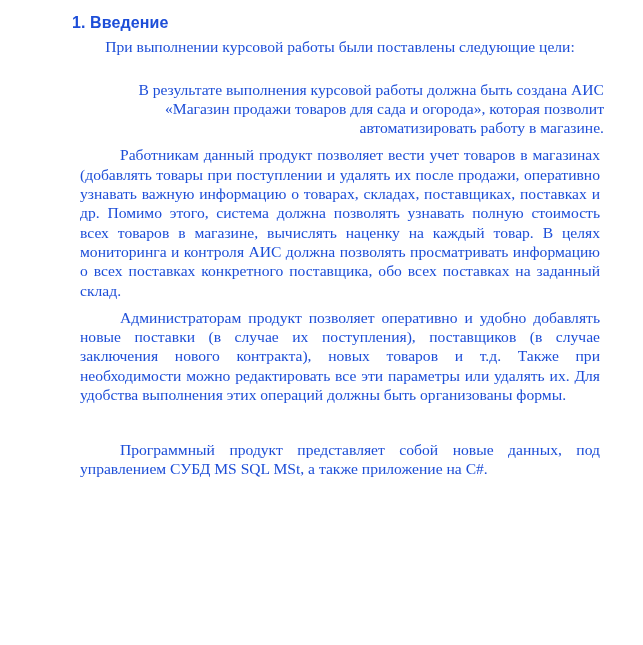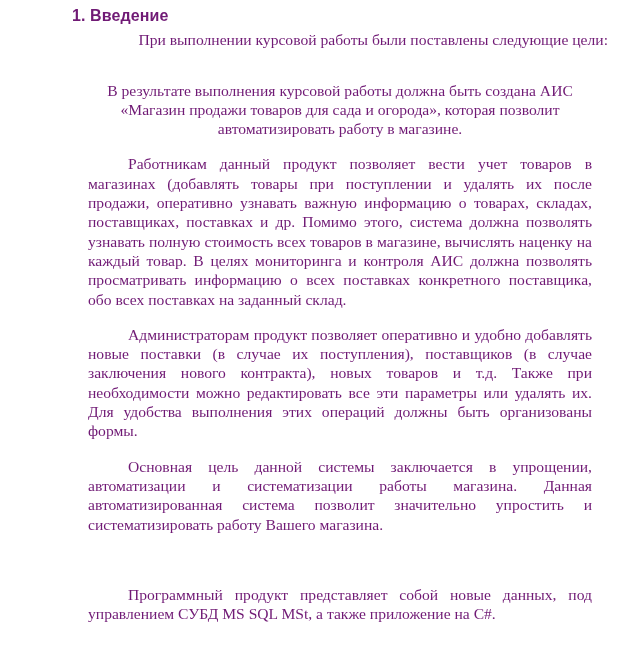--- a/index.html
+++ b/index.html
@@ -9,68 +9,67 @@
     }
     body {
       width: 643px;
       height: 645px;
       overflow: hidden;
       position: relative;
     }
     .page {
       position: absolute;
       left: 72px;
-      top: 6px;
+      top: 13px;
       width: 536px;
-      color: #701a75;
+      color: #1d4ed8;
     }
     .heading {
       font-family: "Liberation Sans", sans-serif;
       font-weight: bold;
       font-size: 16px;
       line-height: 20px;
       margin: 0 0 4px 0;
       letter-spacing: 0.1px;
     }
     .body-text {
       font-family: "Liberation Serif", serif;
       font-size: 15.6px;
       line-height: 19.3px;
       margin: 0;
     }
     .goals-intro, .goal-item {
       margin: 0;
-      text-align: right;
+      text-align: center;
     }
     .spacer {
       height: 19.3px;
     }
     .para-left {
-      margin: 12px;
-      text-align: center;
+      margin: 4px;
+      text-align: right;
     }
     .para-justify {
-      margin: 16px;
+      margin: 8px;
       text-align: justify;
       text-indent: 40px;
     }
   </style>
 </head>
 <body>
 
 <div class="page">
   <h1 class="heading">1. Введение</h1>
 
   <div class="body-text">
     <p class="goals-intro">При выполнении курсовой работы были поставлены следующие цели:</p>
 
     <div class="spacer"></div>
 
     <p class="para-left">В результате выполнения курсовой работы должна быть создана АИС «Магазин продажи товаров для сада и огорода», которая позволит автоматизировать работу в магазине.</p>
     <p class="para-justify">Работникам данный продукт позволяет вести учет товаров в магазинах (добавлять товары при поступлении и удалять их после продажи, оперативно узнавать важную информацию о товарах, складах, поставщиках, поставках и др. Помимо этого, система должна позволять узнавать полную стоимость всех товаров в магазине, вычислять наценку на каждый товар. В целях мониторинга и контроля АИС должна позволять просматривать информацию о всех поставках конкретного поставщика, обо всех поставках на заданный склад.</p>
     <p class="para-justify">Администраторам продукт позволяет оперативно и удобно добавлять новые поставки (в случае их поступления), поставщиков (в случае заключения нового контракта), новых товаров и т.д. Также при необходимости можно редактировать все эти параметры или удалять их. Для удобства выполнения этих операций должны быть организованы формы.</p>
-    <p class="para-justify">Основная цель данной системы заключается в упрощении, автоматизации и систематизации работы магазина. Данная автоматизированная система позволит значительно упростить и систематизировать работу Вашего магазина.</p>
 
     <div class="spacer"></div>
 
     <p class="para-justify">Программный продукт представляет собой новые данных, под управлением СУБД MS SQL MSt, а также приложение на C#.</p>
   </div>
 </div>
 
 </body></html>

